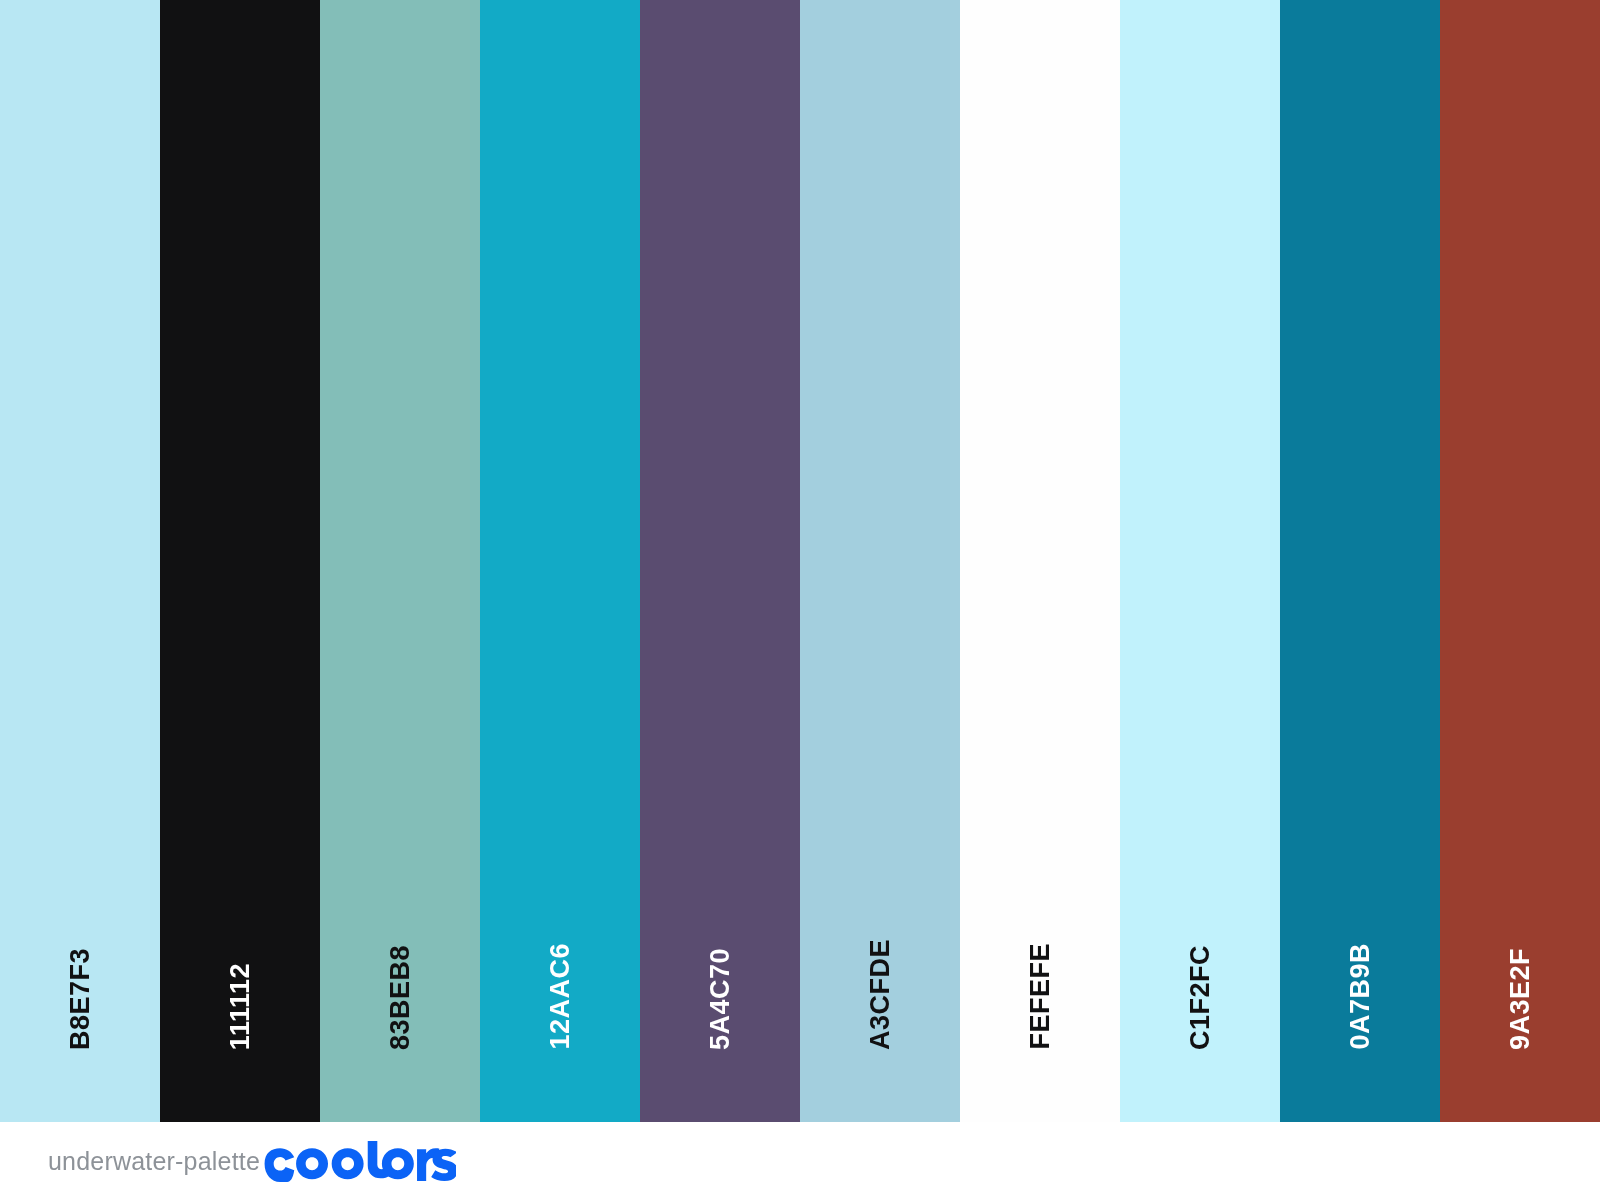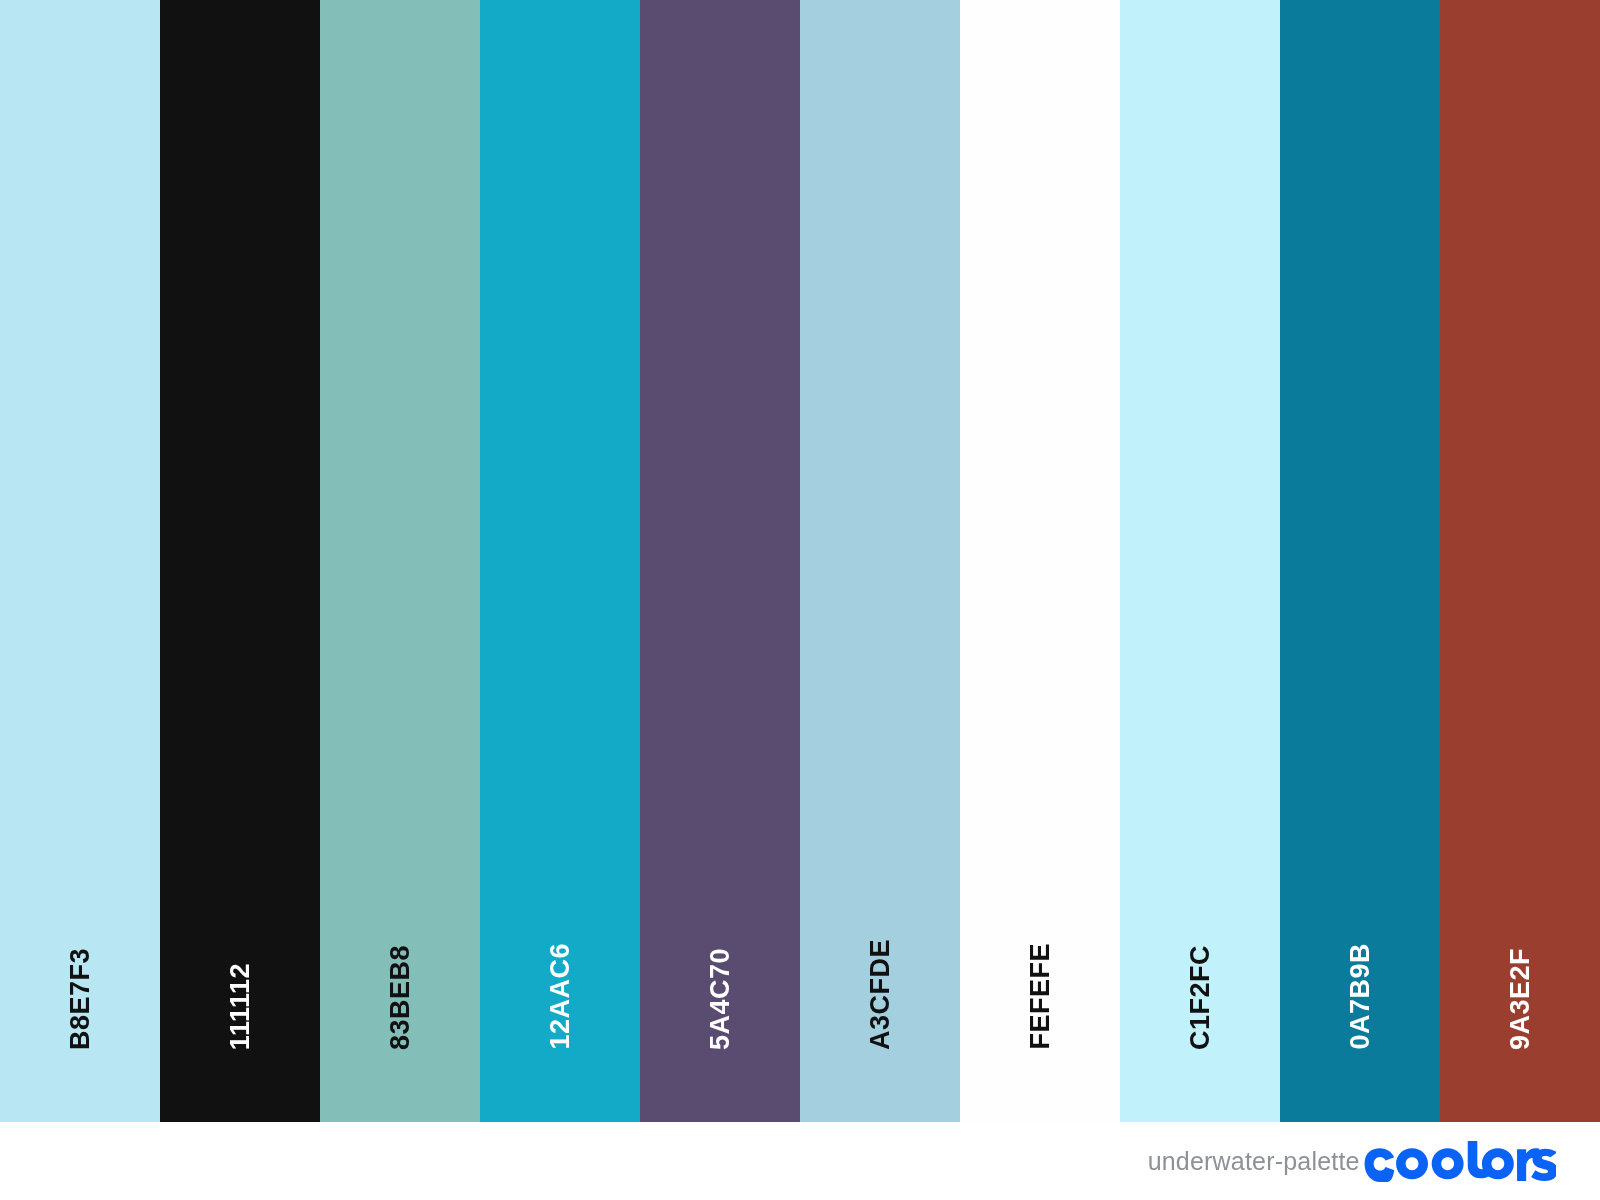--- a/index.html
+++ b/index.html
@@ -62,21 +62,21 @@
 
   
   #footer {
     position:relative;
     width:1596px;
     height:78px;
     background:#ffffff;
     flex:0 0 auto;
     display:flex;
     align-items:center;
-    justify-content:flex-end;
+    justify-content:flex-start;
     padding:0 40px 0 48px;
   }
   #palette-name {
     font-family:"Liberation Sans", sans-serif;
     font-size:25px;
     font-weight:normal;
     color:#8d9298;
     letter-spacing:0.2px;
     white-space:nowrap;
   }

